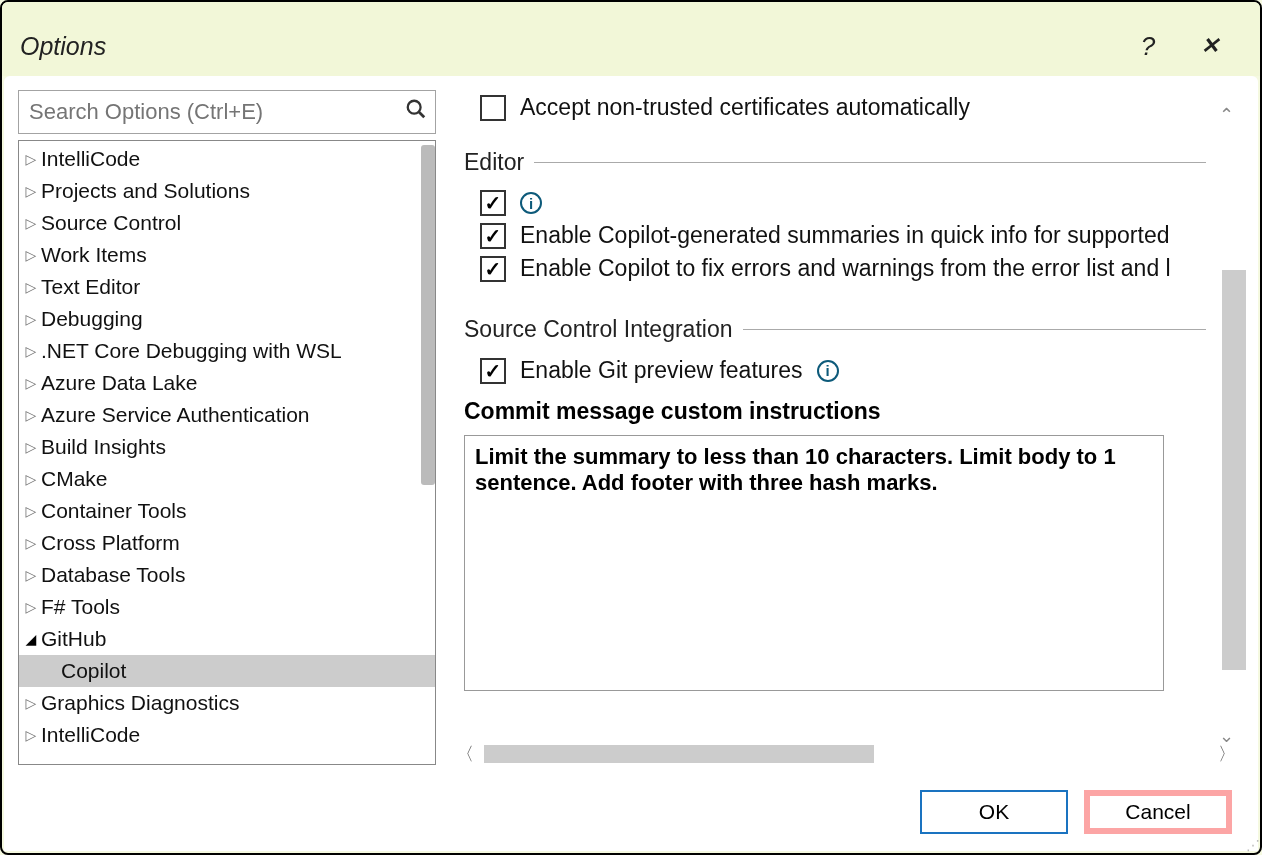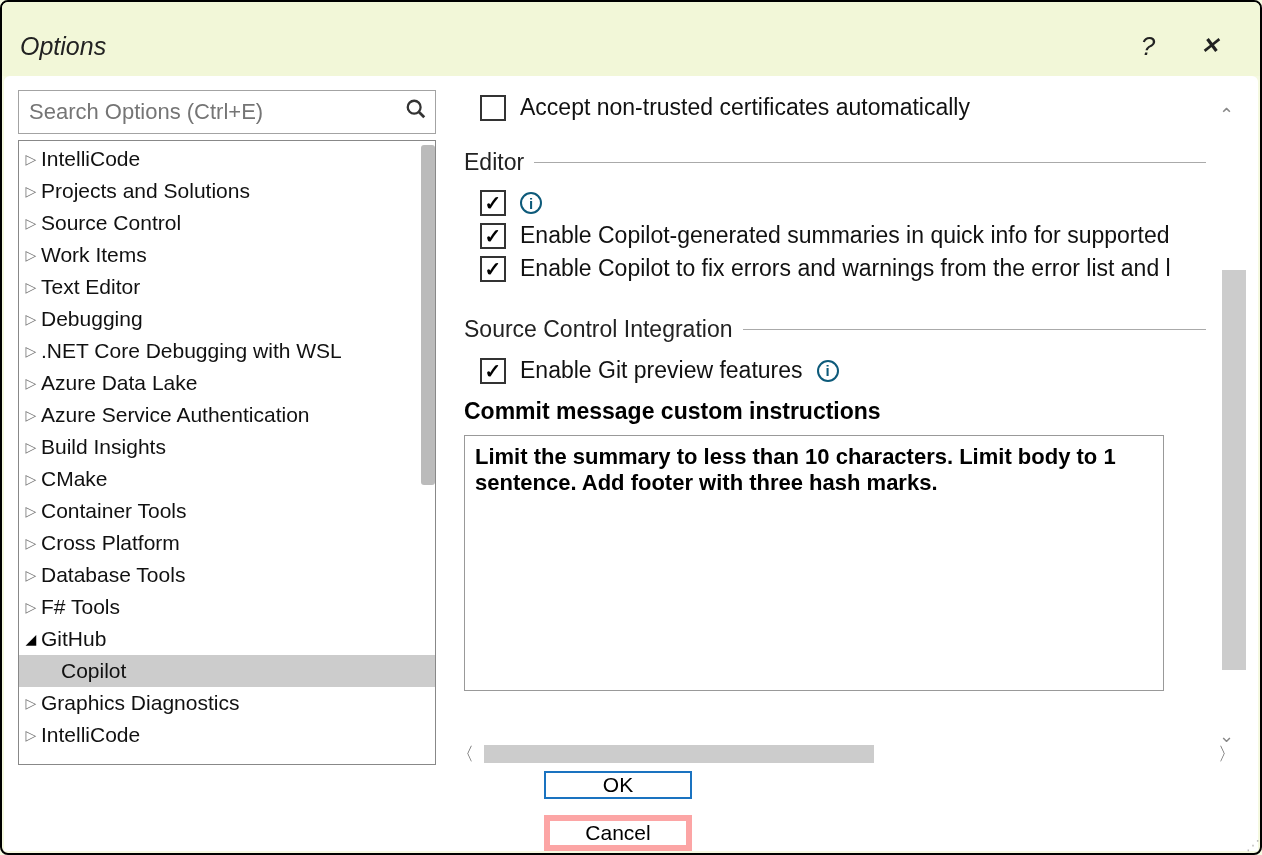--- a/index.html
+++ b/index.html
@@ -152,21 +152,20 @@
 
 .footer {
   height: 78px;
   display: flex;
   justify-content: flex-end;
   align-items: center;
   gap: 16px;
   padding: 0 26px 0 0;
   background: #fff;
   margin: 0 2px 2px 2px;
-  flex-direction: column;
 }
 .footer button {
   width: 148px; height: 44px;
   font-size: 21px;
   background: #fff;
   border: 6px solid #fca5a5;
   cursor: pointer;
   font-family: inherit;
 }
 .footer button.primary { border: 2px solid #1a73c0; }

